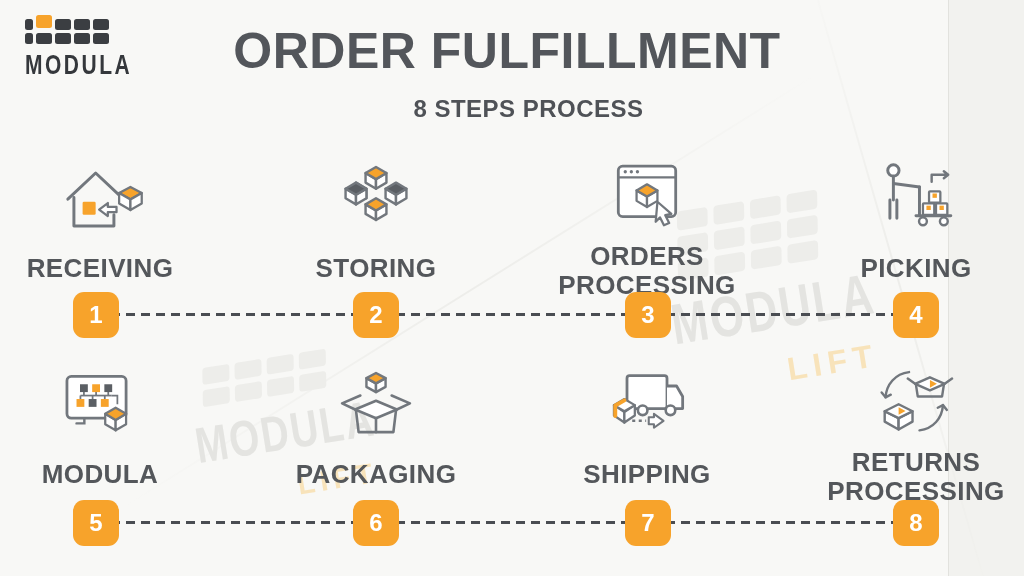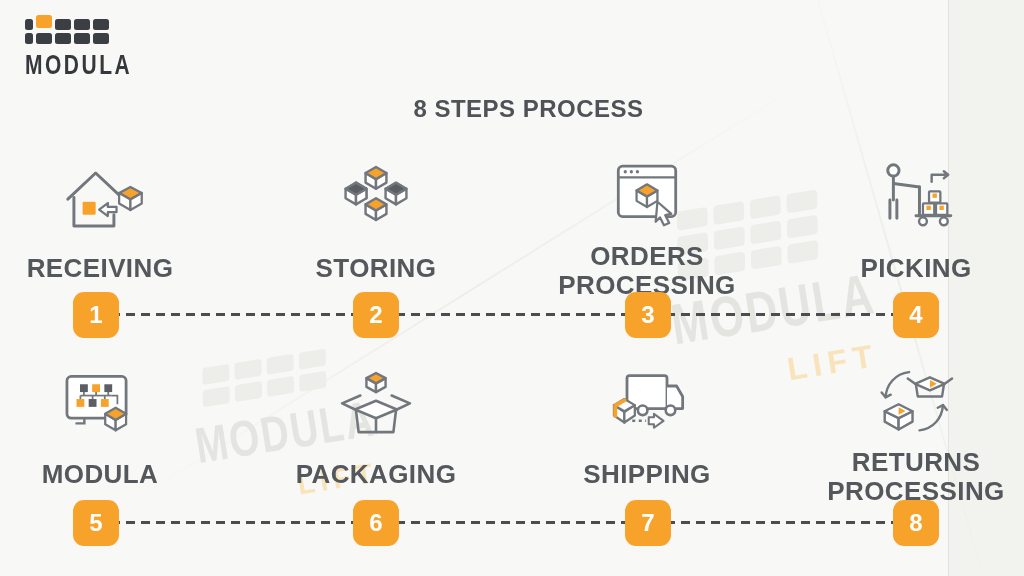--- a/index.html
+++ b/index.html
@@ -119,20 +119,21 @@
         <div class="lg-sq half"></div>
           <div class="lg-sq"></div>
           <div class="lg-sq"></div>
           <div class="lg-sq"></div>
           <div class="lg-sq"></div>
       </div>
     </div>
     <div class="logo-word">MODULA</div>
   </div>
 
+  <h1 class="title">ORDER FULFILLMENT</h1>
   <div class="subtitle">8 STEPS PROCESS</div>
 
   <div class="step-cell row-1" style="left:-10px;">
     <div class="icon-box">
       <svg class="ic" width="88" height="80" viewBox="0 0 100 92">
         <g fill="none" stroke="#72777d" stroke-width="3.4" stroke-linecap="round" stroke-linejoin="round">
           <path d="M13 45 L45 15 L77 45"></path>
           <path d="M20 43 V76 H66 V63"></path>
         </g>
         <rect x="30" y="48" width="15" height="15" rx="1.5" fill="#F7A32B"></rect>

